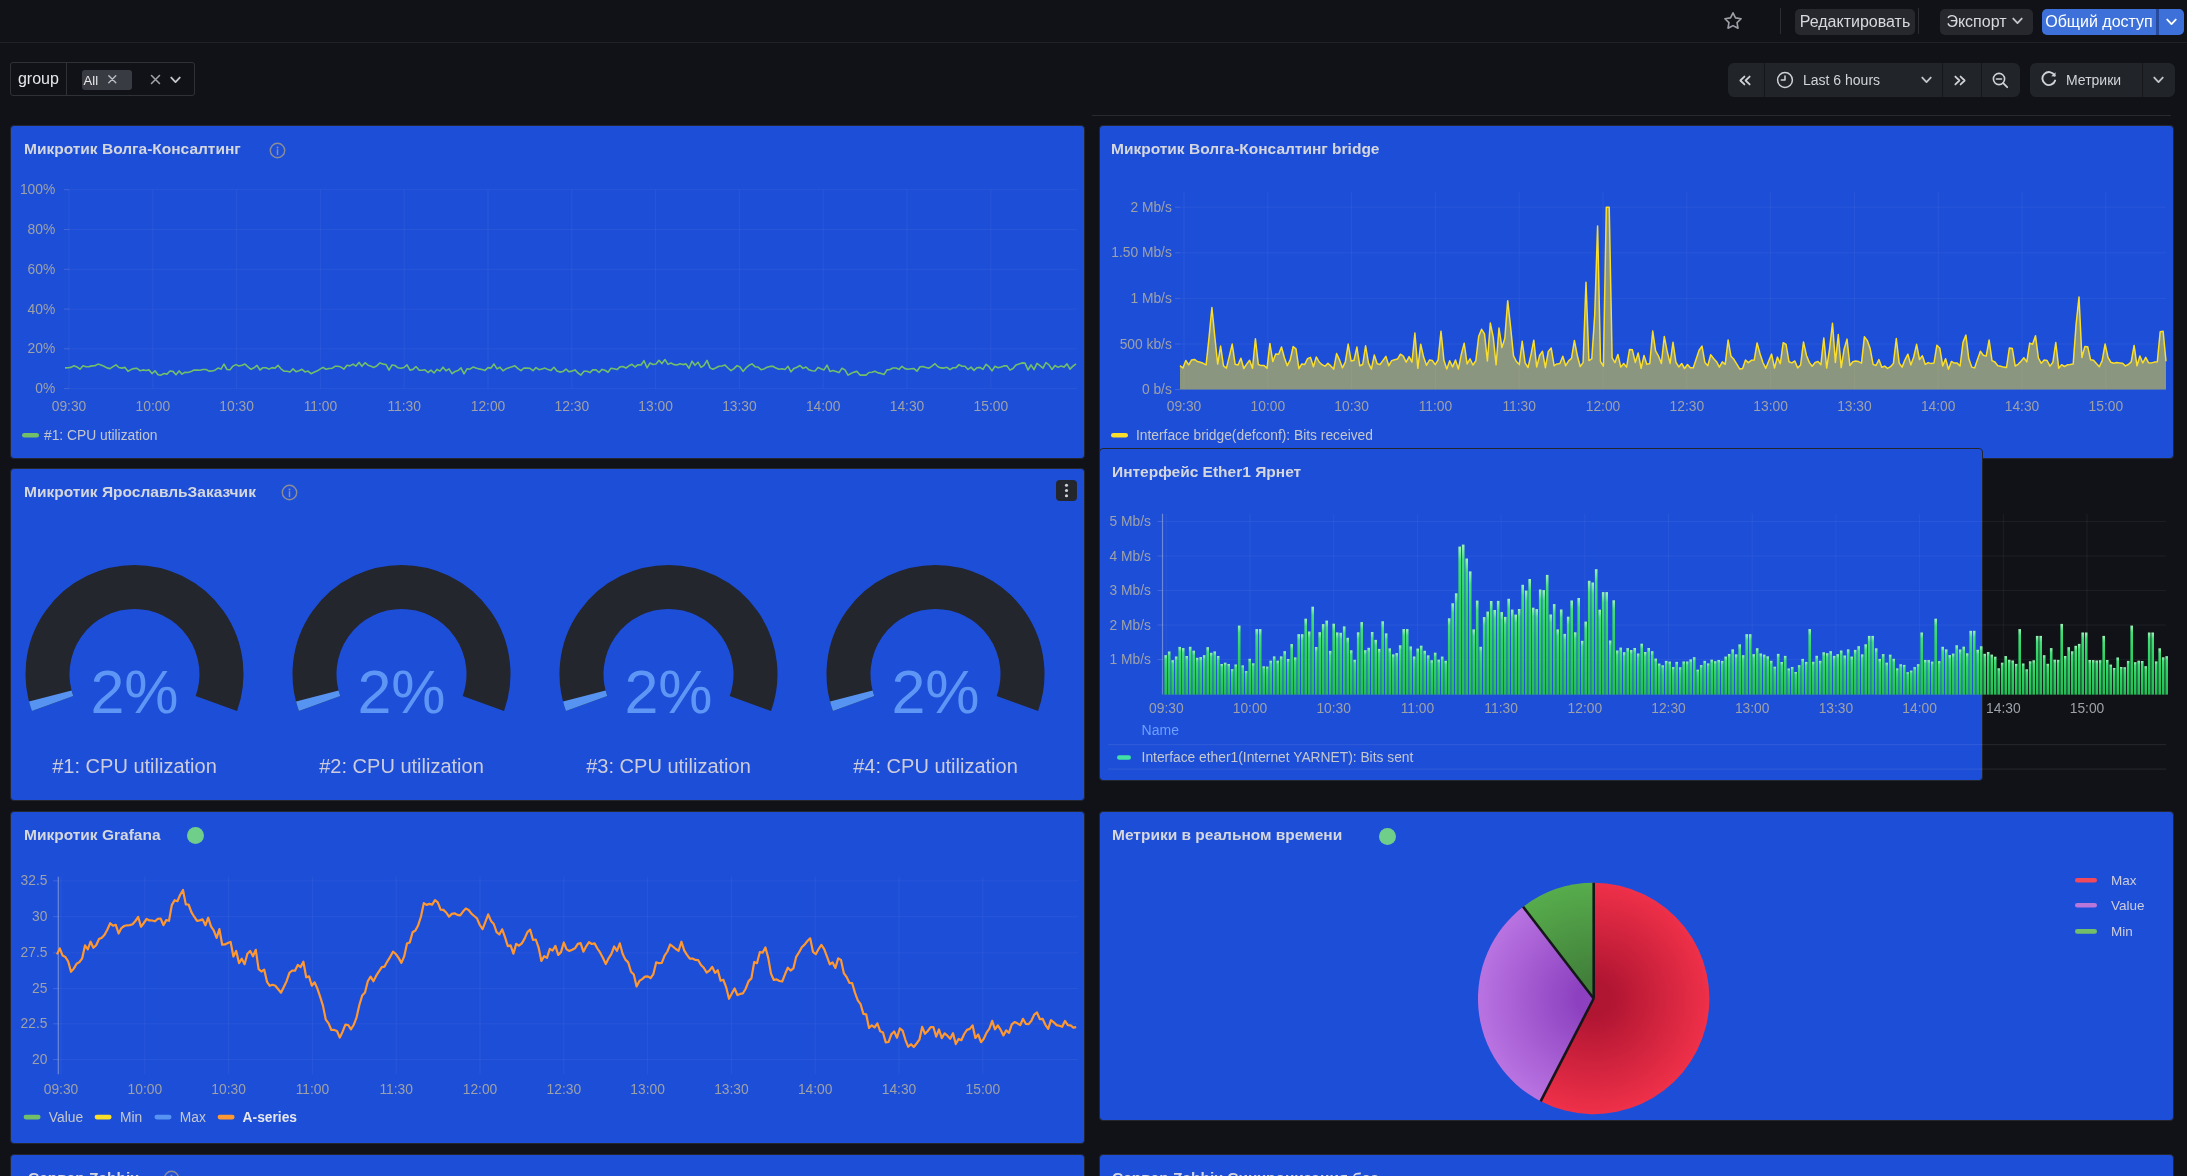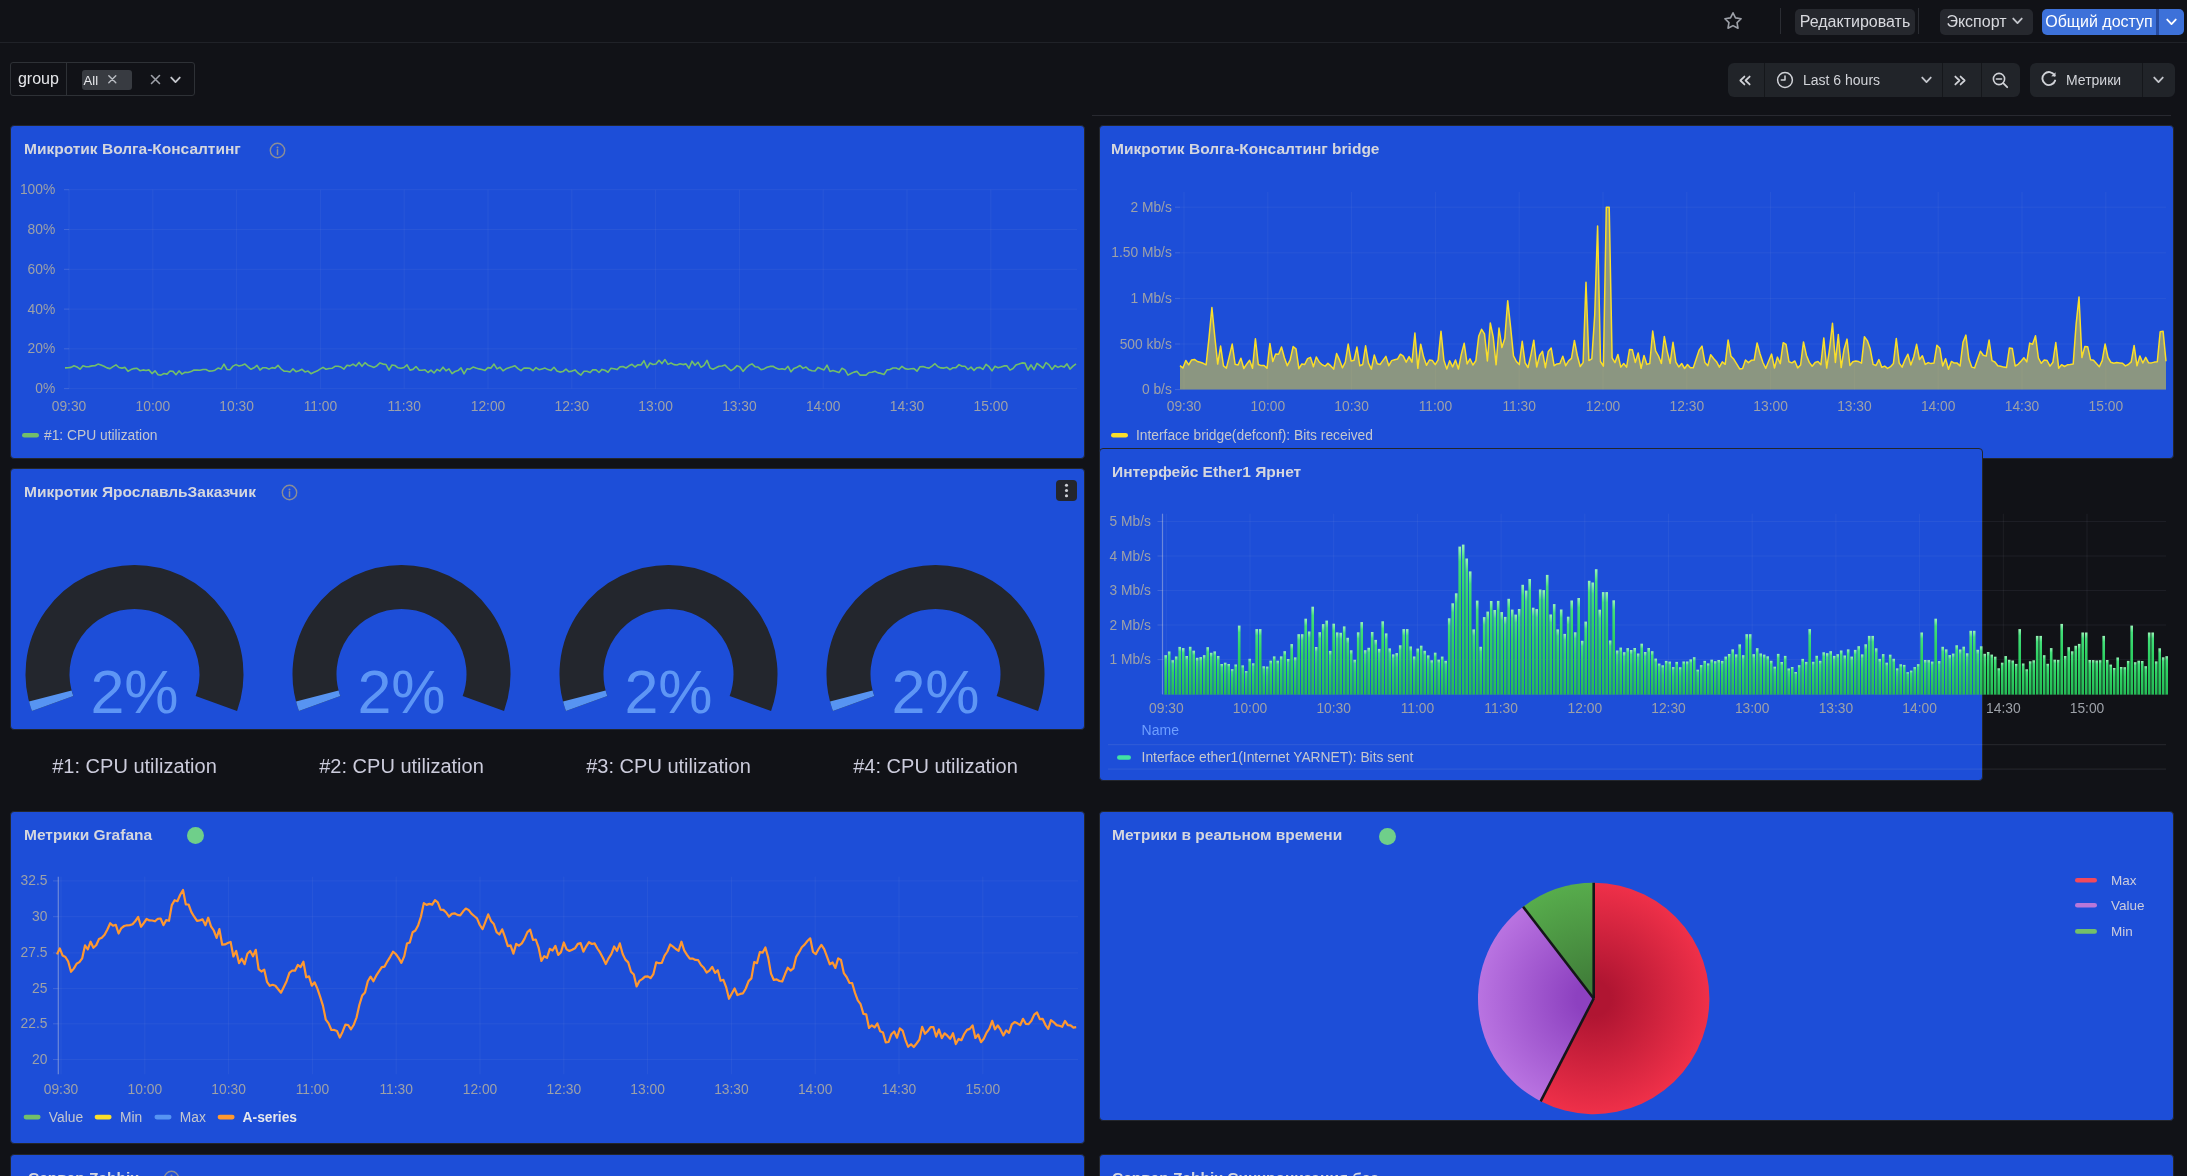--- a/index.html
+++ b/index.html
@@ -175,21 +175,21 @@
       <text x="754.4" y="280.5" text-anchor="middle" font-size="13.8" fill="#9da1a8" font-weight="500" dominant-baseline="central">13:30</text>
       <text x="838.2" y="280.5" text-anchor="middle" font-size="13.8" fill="#9da1a8" font-weight="500" dominant-baseline="central">14:00</text>
       <text x="922.0" y="280.5" text-anchor="middle" font-size="13.8" fill="#9da1a8" font-weight="500" dominant-baseline="central">14:30</text>
       <text x="1005.8" y="280.5" text-anchor="middle" font-size="13.8" fill="#9da1a8" font-weight="500" dominant-baseline="central">15:00</text>
       <path d="M80,263.6 L80.0,239.7 L82.9,242.0 L85.8,234.4 L88.7,238.8 L91.6,233.9 L94.5,233.4 L97.4,235.5 L100.3,236.2 L103.2,237.3 L106.1,238.8 L109.0,211.9 L111.9,181.5 L114.8,210.8 L117.7,238.1 L120.6,220.1 L123.5,239.8 L126.4,242.1 L129.3,230.4 L132.2,218.1 L135.1,238.2 L138.0,239.1 L140.9,232.2 L143.8,242.5 L146.7,238.1 L149.6,234.3 L152.5,242.3 L155.4,212.7 L158.3,238.5 L161.2,239.6 L164.1,239.5 L167.0,242.3 L169.9,217.4 L172.8,235.6 L175.7,228.1 L178.6,228.3 L181.5,221.0 L184.4,231.7 L187.3,239.7 L190.2,233.8 L193.1,220.6 L196.0,222.8 L198.9,242.7 L201.8,237.9 L204.7,238.5 L207.6,232.6 L210.5,231.4 L213.4,240.7 L216.3,230.9 L219.2,236.0 L222.1,238.7 L225.0,240.2 L227.9,237.4 L230.8,239.9 L233.7,243.1 L236.6,227.6 L239.5,233.9 L242.4,241.8 L245.3,236.2 L248.2,218.1 L251.1,234.9 L254.0,234.3 L256.9,221.1 L259.8,239.8 L262.7,238.5 L265.6,219.8 L268.5,237.2 L271.4,243.1 L274.3,228.9 L277.2,237.8 L280.1,238.5 L283.0,234.4 L285.9,230.4 L288.8,239.7 L291.7,234.6 L294.6,233.8 L297.5,233.1 L300.4,228.2 L303.3,230.2 L306.2,236.1 L309.1,230.6 L312.0,236.2 L314.9,207.0 L317.8,242.3 L320.7,218.2 L323.6,231.1 L326.5,239.3 L329.4,234.0 L332.3,234.5 L335.2,238.6 L338.1,233.9 L341.0,205.2 L343.9,234.2 L346.8,242.9 L349.7,234.7 L352.6,240.9 L355.5,234.0 L358.4,243.0 L361.3,228.4 L364.2,217.3 L367.1,237.9 L370.0,232.8 L372.9,239.0 L375.8,234.8 L378.7,210.3 L381.6,203.3 L384.5,207.9 L387.4,235.0 L390.3,197.0 L393.2,210.9 L396.1,238.8 L399.0,202.0 L401.9,221.6 L404.8,212.6 L407.7,174.7 L410.6,201.2 L413.5,229.8 L416.4,235.5 L419.3,238.6 L422.2,215.3 L425.1,236.9 L428.0,241.5 L430.9,229.1 L433.8,214.2 L436.7,241.0 L439.6,229.5 L442.5,225.3 L445.4,241.7 L448.3,225.4 L451.2,222.1 L454.1,239.7 L457.0,237.9 L459.9,237.6 L462.8,230.2 L465.7,239.7 L468.6,234.9 L471.5,232.4 L474.4,214.4 L477.3,229.5 L480.2,240.5 L483.1,236.6 L486.0,156.3 L488.9,234.5 L491.8,232.9 L494.7,189.4 L497.6,100.0 L500.5,235.5 L503.4,240.1 L506.3,81.2 L509.2,81.2 L512.1,231.8 L515.0,236.6 L517.9,228.5 L520.8,241.1 L523.7,237.5 L526.6,241.1 L529.5,223.5 L532.4,223.8 L535.3,236.4 L538.2,227.0 L541.1,242.3 L544.0,229.5 L546.9,238.4 L549.8,237.5 L552.7,205.1 L555.6,224.9 L558.5,230.0 L561.4,237.4 L564.3,210.5 L567.2,225.6 L570.1,237.4 L573.0,216.3 L575.9,236.2 L578.8,240.9 L581.7,237.5 L584.6,242.5 L587.5,238.5 L590.4,241.7 L593.3,241.8 L596.2,232.9 L599.1,224.3 L602.0,220.1 L604.9,236.6 L607.8,239.7 L610.7,228.8 L613.6,232.5 L616.5,235.7 L619.4,241.2 L622.3,235.9 L625.2,238.3 L628.1,214.0 L631.0,230.3 L633.9,233.3 L636.8,238.1 L639.7,242.9 L642.6,242.4 L645.5,234.0 L648.4,236.6 L651.3,234.3 L654.2,234.1 L657.1,217.0 L660.0,227.8 L662.9,236.5 L665.8,242.3 L668.7,235.0 L671.6,228.1 L674.5,242.0 L677.4,231.1 L680.3,237.6 L683.2,216.7 L686.1,218.5 L689.0,235.8 L691.9,236.9 L694.8,235.0 L697.7,241.9 L700.6,239.0 L703.5,215.9 L706.4,229.2 L709.3,236.4 L712.2,240.2 L715.1,236.5 L718.0,235.5 L720.9,238.7 L723.8,211.9 L726.7,242.1 L729.6,222.6 L732.5,197.2 L735.4,236.4 L738.3,208.6 L741.2,241.6 L744.1,223.2 L747.0,213.1 L749.9,239.5 L752.8,235.8 L755.7,235.0 L758.6,235.6 L761.5,237.1 L764.4,210.7 L767.3,214.6 L770.2,222.8 L773.1,238.4 L776.0,239.5 L778.9,233.6 L781.8,241.2 L784.7,240.1 L787.6,242.4 L790.5,240.7 L793.4,237.4 L796.3,212.5 L799.2,237.1 L802.1,241.1 L805.0,233.8 L807.9,228.2 L810.8,238.9 L813.7,231.0 L816.6,218.3 L819.5,233.5 L822.4,229.8 L825.3,238.4 L828.2,236.6 L831.1,237.6 L834.0,237.0 L836.9,219.2 L839.8,222.2 L842.7,239.9 L845.6,232.8 L848.5,243.3 L851.4,235.4 L854.3,237.1 L857.2,237.1 L860.1,240.0 L863.0,216.3 L865.9,209.1 L868.8,232.8 L871.7,241.1 L874.6,241.9 L877.5,233.6 L880.4,225.3 L883.3,229.3 L886.2,230.1 L889.1,214.1 L892.0,234.6 L894.9,236.0 L897.8,239.7 L900.7,240.2 L903.6,241.1 L906.5,241.6 L909.4,221.9 L912.3,222.4 L915.2,240.0 L918.1,238.3 L921.0,235.2 L923.9,231.8 L926.8,235.9 L929.7,217.1 L932.6,218.2 L935.5,209.7 L938.4,232.0 L941.3,237.3 L944.2,234.0 L947.1,234.5 L950.0,240.1 L952.9,236.2 L955.8,216.5 L958.7,242.2 L961.6,238.7 L964.5,240.5 L967.4,238.8 L970.3,238.4 L973.2,237.9 L976.1,198.4 L979.0,171.1 L981.9,231.5 L984.8,220.6 L987.7,220.7 L990.6,233.8 L993.5,234.2 L996.4,237.6 L999.3,240.8 L1002.2,234.6 L1005.1,218.0 L1008.0,231.5 L1010.9,236.3 L1013.8,237.3 L1016.7,236.6 L1019.6,236.9 L1022.5,237.2 L1025.4,239.9 L1028.3,238.5 L1031.2,235.9 L1034.1,219.4 L1037.0,239.8 L1039.9,230.0 L1042.8,237.0 L1045.7,231.4 L1048.6,236.8 L1051.5,236.9 L1054.4,236.1 L1057.3,235.7 L1060.2,205.7 L1063.1,205.3 L1066.0,235.3 L1066.0,263.6 Z" fill="rgba(250,222,42,0.5)"></path>
       <polyline points="80.0,239.7 82.9,242.0 85.8,234.4 88.7,238.8 91.6,233.9 94.5,233.4 97.4,235.5 100.3,236.2 103.2,237.3 106.1,238.8 109.0,211.9 111.9,181.5 114.8,210.8 117.7,238.1 120.6,220.1 123.5,239.8 126.4,242.1 129.3,230.4 132.2,218.1 135.1,238.2 138.0,239.1 140.9,232.2 143.8,242.5 146.7,238.1 149.6,234.3 152.5,242.3 155.4,212.7 158.3,238.5 161.2,239.6 164.1,239.5 167.0,242.3 169.9,217.4 172.8,235.6 175.7,228.1 178.6,228.3 181.5,221.0 184.4,231.7 187.3,239.7 190.2,233.8 193.1,220.6 196.0,222.8 198.9,242.7 201.8,237.9 204.7,238.5 207.6,232.6 210.5,231.4 213.4,240.7 216.3,230.9 219.2,236.0 222.1,238.7 225.0,240.2 227.9,237.4 230.8,239.9 233.7,243.1 236.6,227.6 239.5,233.9 242.4,241.8 245.3,236.2 248.2,218.1 251.1,234.9 254.0,234.3 256.9,221.1 259.8,239.8 262.7,238.5 265.6,219.8 268.5,237.2 271.4,243.1 274.3,228.9 277.2,237.8 280.1,238.5 283.0,234.4 285.9,230.4 288.8,239.7 291.7,234.6 294.6,233.8 297.5,233.1 300.4,228.2 303.3,230.2 306.2,236.1 309.1,230.6 312.0,236.2 314.9,207.0 317.8,242.3 320.7,218.2 323.6,231.1 326.5,239.3 329.4,234.0 332.3,234.5 335.2,238.6 338.1,233.9 341.0,205.2 343.9,234.2 346.8,242.9 349.7,234.7 352.6,240.9 355.5,234.0 358.4,243.0 361.3,228.4 364.2,217.3 367.1,237.9 370.0,232.8 372.9,239.0 375.8,234.8 378.7,210.3 381.6,203.3 384.5,207.9 387.4,235.0 390.3,197.0 393.2,210.9 396.1,238.8 399.0,202.0 401.9,221.6 404.8,212.6 407.7,174.7 410.6,201.2 413.5,229.8 416.4,235.5 419.3,238.6 422.2,215.3 425.1,236.9 428.0,241.5 430.9,229.1 433.8,214.2 436.7,241.0 439.6,229.5 442.5,225.3 445.4,241.7 448.3,225.4 451.2,222.1 454.1,239.7 457.0,237.9 459.9,237.6 462.8,230.2 465.7,239.7 468.6,234.9 471.5,232.4 474.4,214.4 477.3,229.5 480.2,240.5 483.1,236.6 486.0,156.3 488.9,234.5 491.8,232.9 494.7,189.4 497.6,100.0 500.5,235.5 503.4,240.1 506.3,81.2 509.2,81.2 512.1,231.8 515.0,236.6 517.9,228.5 520.8,241.1 523.7,237.5 526.6,241.1 529.5,223.5 532.4,223.8 535.3,236.4 538.2,227.0 541.1,242.3 544.0,229.5 546.9,238.4 549.8,237.5 552.7,205.1 555.6,224.9 558.5,230.0 561.4,237.4 564.3,210.5 567.2,225.6 570.1,237.4 573.0,216.3 575.9,236.2 578.8,240.9 581.7,237.5 584.6,242.5 587.5,238.5 590.4,241.7 593.3,241.8 596.2,232.9 599.1,224.3 602.0,220.1 604.9,236.6 607.8,239.7 610.7,228.8 613.6,232.5 616.5,235.7 619.4,241.2 622.3,235.9 625.2,238.3 628.1,214.0 631.0,230.3 633.9,233.3 636.8,238.1 639.7,242.9 642.6,242.4 645.5,234.0 648.4,236.6 651.3,234.3 654.2,234.1 657.1,217.0 660.0,227.8 662.9,236.5 665.8,242.3 668.7,235.0 671.6,228.1 674.5,242.0 677.4,231.1 680.3,237.6 683.2,216.7 686.1,218.5 689.0,235.8 691.9,236.9 694.8,235.0 697.7,241.9 700.6,239.0 703.5,215.9 706.4,229.2 709.3,236.4 712.2,240.2 715.1,236.5 718.0,235.5 720.9,238.7 723.8,211.9 726.7,242.1 729.6,222.6 732.5,197.2 735.4,236.4 738.3,208.6 741.2,241.6 744.1,223.2 747.0,213.1 749.9,239.5 752.8,235.8 755.7,235.0 758.6,235.6 761.5,237.1 764.4,210.7 767.3,214.6 770.2,222.8 773.1,238.4 776.0,239.5 778.9,233.6 781.8,241.2 784.7,240.1 787.6,242.4 790.5,240.7 793.4,237.4 796.3,212.5 799.2,237.1 802.1,241.1 805.0,233.8 807.9,228.2 810.8,238.9 813.7,231.0 816.6,218.3 819.5,233.5 822.4,229.8 825.3,238.4 828.2,236.6 831.1,237.6 834.0,237.0 836.9,219.2 839.8,222.2 842.7,239.9 845.6,232.8 848.5,243.3 851.4,235.4 854.3,237.1 857.2,237.1 860.1,240.0 863.0,216.3 865.9,209.1 868.8,232.8 871.7,241.1 874.6,241.9 877.5,233.6 880.4,225.3 883.3,229.3 886.2,230.1 889.1,214.1 892.0,234.6 894.9,236.0 897.8,239.7 900.7,240.2 903.6,241.1 906.5,241.6 909.4,221.9 912.3,222.4 915.2,240.0 918.1,238.3 921.0,235.2 923.9,231.8 926.8,235.9 929.7,217.1 932.6,218.2 935.5,209.7 938.4,232.0 941.3,237.3 944.2,234.0 947.1,234.5 950.0,240.1 952.9,236.2 955.8,216.5 958.7,242.2 961.6,238.7 964.5,240.5 967.4,238.8 970.3,238.4 973.2,237.9 976.1,198.4 979.0,171.1 981.9,231.5 984.8,220.6 987.7,220.7 990.6,233.8 993.5,234.2 996.4,237.6 999.3,240.8 1002.2,234.6 1005.1,218.0 1008.0,231.5 1010.9,236.3 1013.8,237.3 1016.7,236.6 1019.6,236.9 1022.5,237.2 1025.4,239.9 1028.3,238.5 1031.2,235.9 1034.1,219.4 1037.0,239.8 1039.9,230.0 1042.8,237.0 1045.7,231.4 1048.6,236.8 1051.5,236.9 1054.4,236.1 1057.3,235.7 1060.2,205.7 1063.1,205.3 1066.0,235.3" fill="none" stroke="#fade2a" stroke-width="1.5" stroke-linejoin="round"></polyline>
       <rect x="11.0" y="307.0" width="17" height="4.6" rx="2.3" fill="#fade2a"></rect>
       <text x="36.0" y="309.5" text-anchor="start" font-size="13.8" fill="#c4c7ce" font-weight="400" dominant-baseline="central">Interface bridge(defconf): Bits received</text>
     </svg>
   </div>
-<div class="panel" style="left:10px;top:468px;width:1075px;height:262px">
+<div class="panel" style="left:10px;top:468px;width:1075px;height:333px">
     <div class="ptitle" style="left:13px">Микротик ЯрославльЗаказчик</div>
     <svg style="position:absolute;left:270px;top:15px" width="17" height="17" viewBox="0 0 17 17">
       <circle cx="8.5" cy="8.5" r="7.2" fill="none" stroke="#8b8e96" stroke-width="1.4"></circle>
       <circle cx="8.5" cy="5.4" r="1.0" fill="#8b8e96"></circle>
       <path d="M8.5 7.8v4.6" stroke="#8b8e96" stroke-width="1.5" stroke-linecap="round"></path>
     </svg>
     <div style="position:absolute;left:1045px;top:10.5px;width:21px;height:21px;background:#24262d;border-radius:4px"><svg width="21" height="21">
         <circle cx="10.5" cy="5.2" r="1.55" fill="#d0d2d7"></circle>
         <circle cx="10.5" cy="10.5" r="1.55" fill="#d0d2d7"></circle>
         <circle cx="10.5" cy="15.8" r="1.55" fill="#d0d2d7"></circle>
@@ -553,21 +553,21 @@
       <text x="903.3" y="259.5" text-anchor="middle" font-size="13.8" fill="#9da1a8" font-weight="500" dominant-baseline="central">14:30</text>
       <text x="987.0" y="259.5" text-anchor="middle" font-size="13.8" fill="#9da1a8" font-weight="500" dominant-baseline="central">15:00</text>
       <text x="41.6" y="281.4" text-anchor="start" font-size="14" fill="#6f9fff" font-weight="400" dominant-baseline="central">Name</text>
       <line x1="8" y1="295.7" x2="1066" y2="295.7" stroke="rgba(204,204,220,0.12)"></line>
       <line x1="8" y1="320.1" x2="1066" y2="320.1" stroke="rgba(204,204,220,0.12)"></line>
       <rect x="17.0" y="306.2" width="14" height="4.6" rx="2.3" fill="#41e2a3"></rect>
       <text x="41.6" y="308.8" text-anchor="start" font-size="13.8" fill="#c4c7ce" font-weight="400" dominant-baseline="central">Interface ether1(Internet YARNET): Bits sent</text>
     </svg>
   </div>
 <div class="panel" style="left:10px;top:811px;width:1075px;height:333px">
-    <div class="ptitle" style="left:13px">Метрики Grafana</div>
+    <div class="ptitle" style="left:13px">Микротик Grafana</div>
     <div class="abs" style="left:175.5px;top:15px;width:17px;height:17px;border-radius:50%;background:#6fcf8a"></div>
     <svg class="abs" style="left:0;top:0" width="1073" height="331">
       <text x="36.4" y="68.9" text-anchor="end" font-size="13.8" fill="#9da1a8" font-weight="500" dominant-baseline="central">32.5</text>
       <text x="36.4" y="104.7" text-anchor="end" font-size="13.8" fill="#9da1a8" font-weight="500" dominant-baseline="central">30</text>
       <text x="36.4" y="140.9" text-anchor="end" font-size="13.8" fill="#9da1a8" font-weight="500" dominant-baseline="central">27.5</text>
       <text x="36.4" y="176.6" text-anchor="end" font-size="13.8" fill="#9da1a8" font-weight="500" dominant-baseline="central">25</text>
       <text x="36.4" y="211.8" text-anchor="end" font-size="13.8" fill="#9da1a8" font-weight="500" dominant-baseline="central">22.5</text>
       <text x="36.4" y="247.5" text-anchor="end" font-size="13.8" fill="#9da1a8" font-weight="500" dominant-baseline="central">20</text>
       <line x1="47.3" y1="68.9" x2="1067" y2="68.9" stroke="rgba(204,204,220,0.07)"></line>
       <line x1="47.3" y1="104.7" x2="1067" y2="104.7" stroke="rgba(204,204,220,0.07)"></line>

